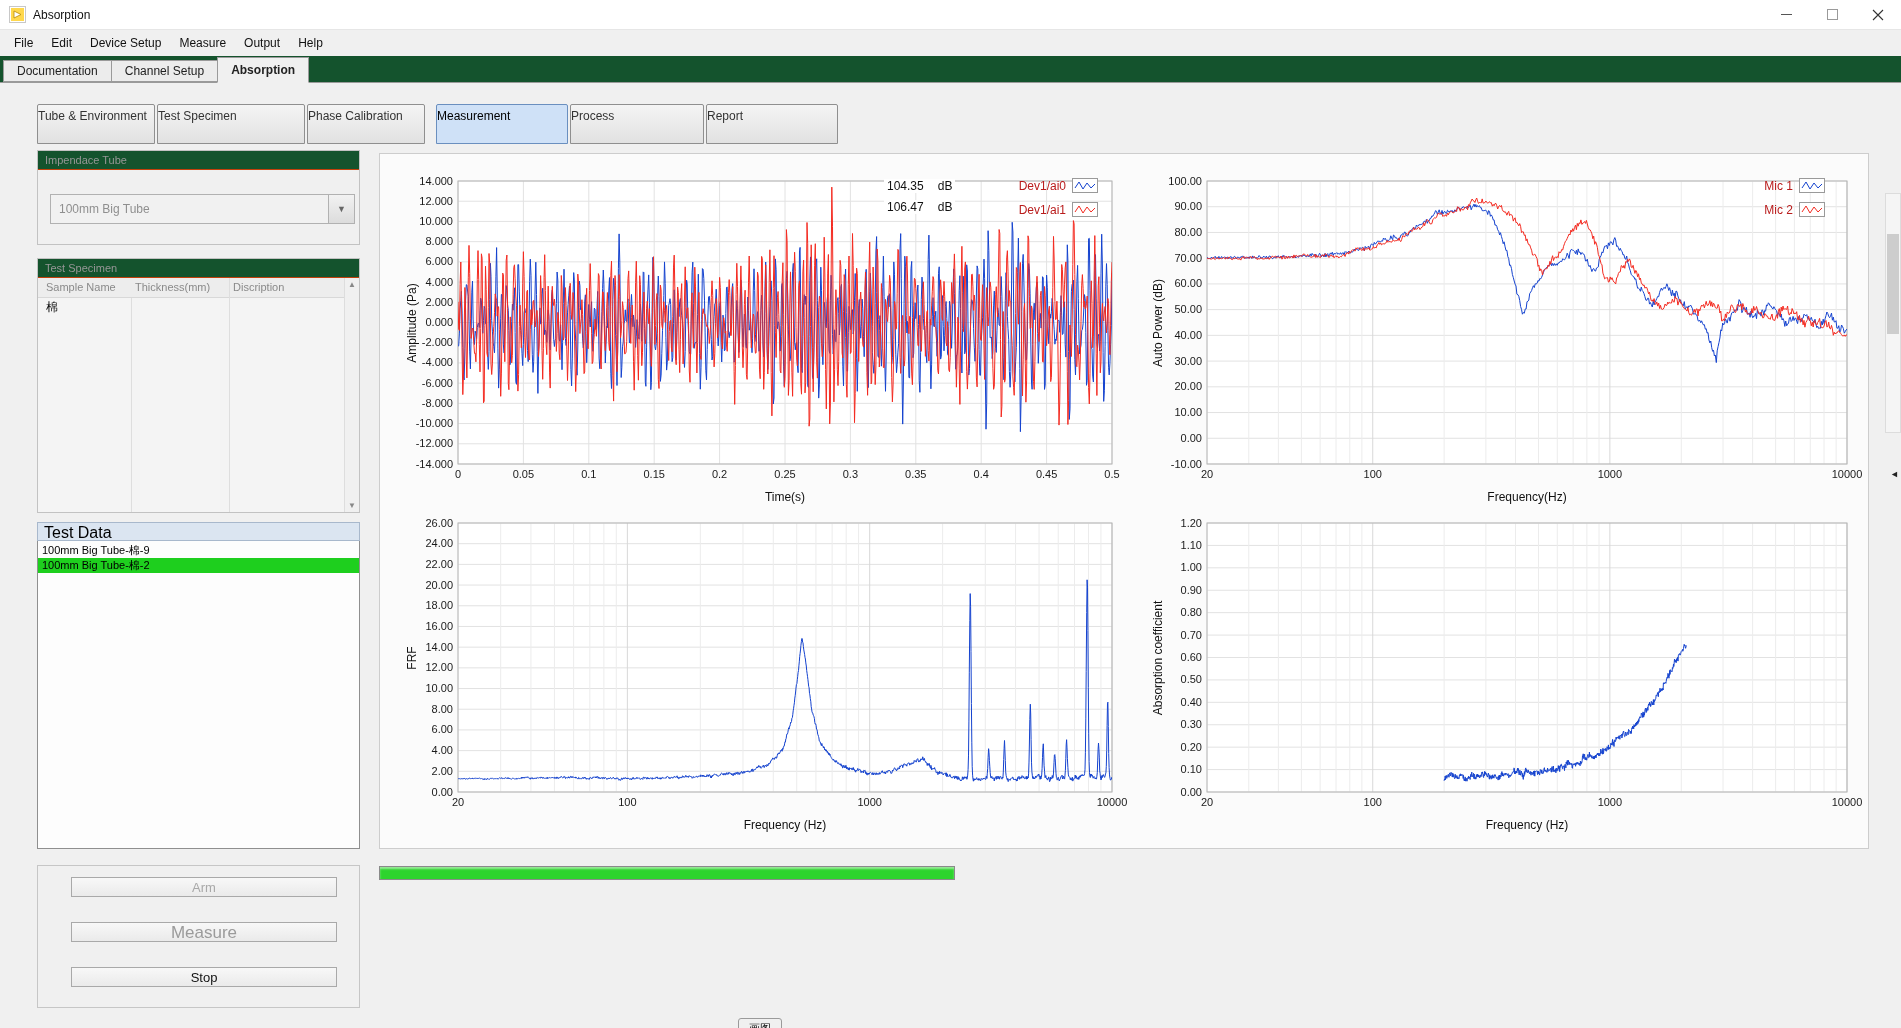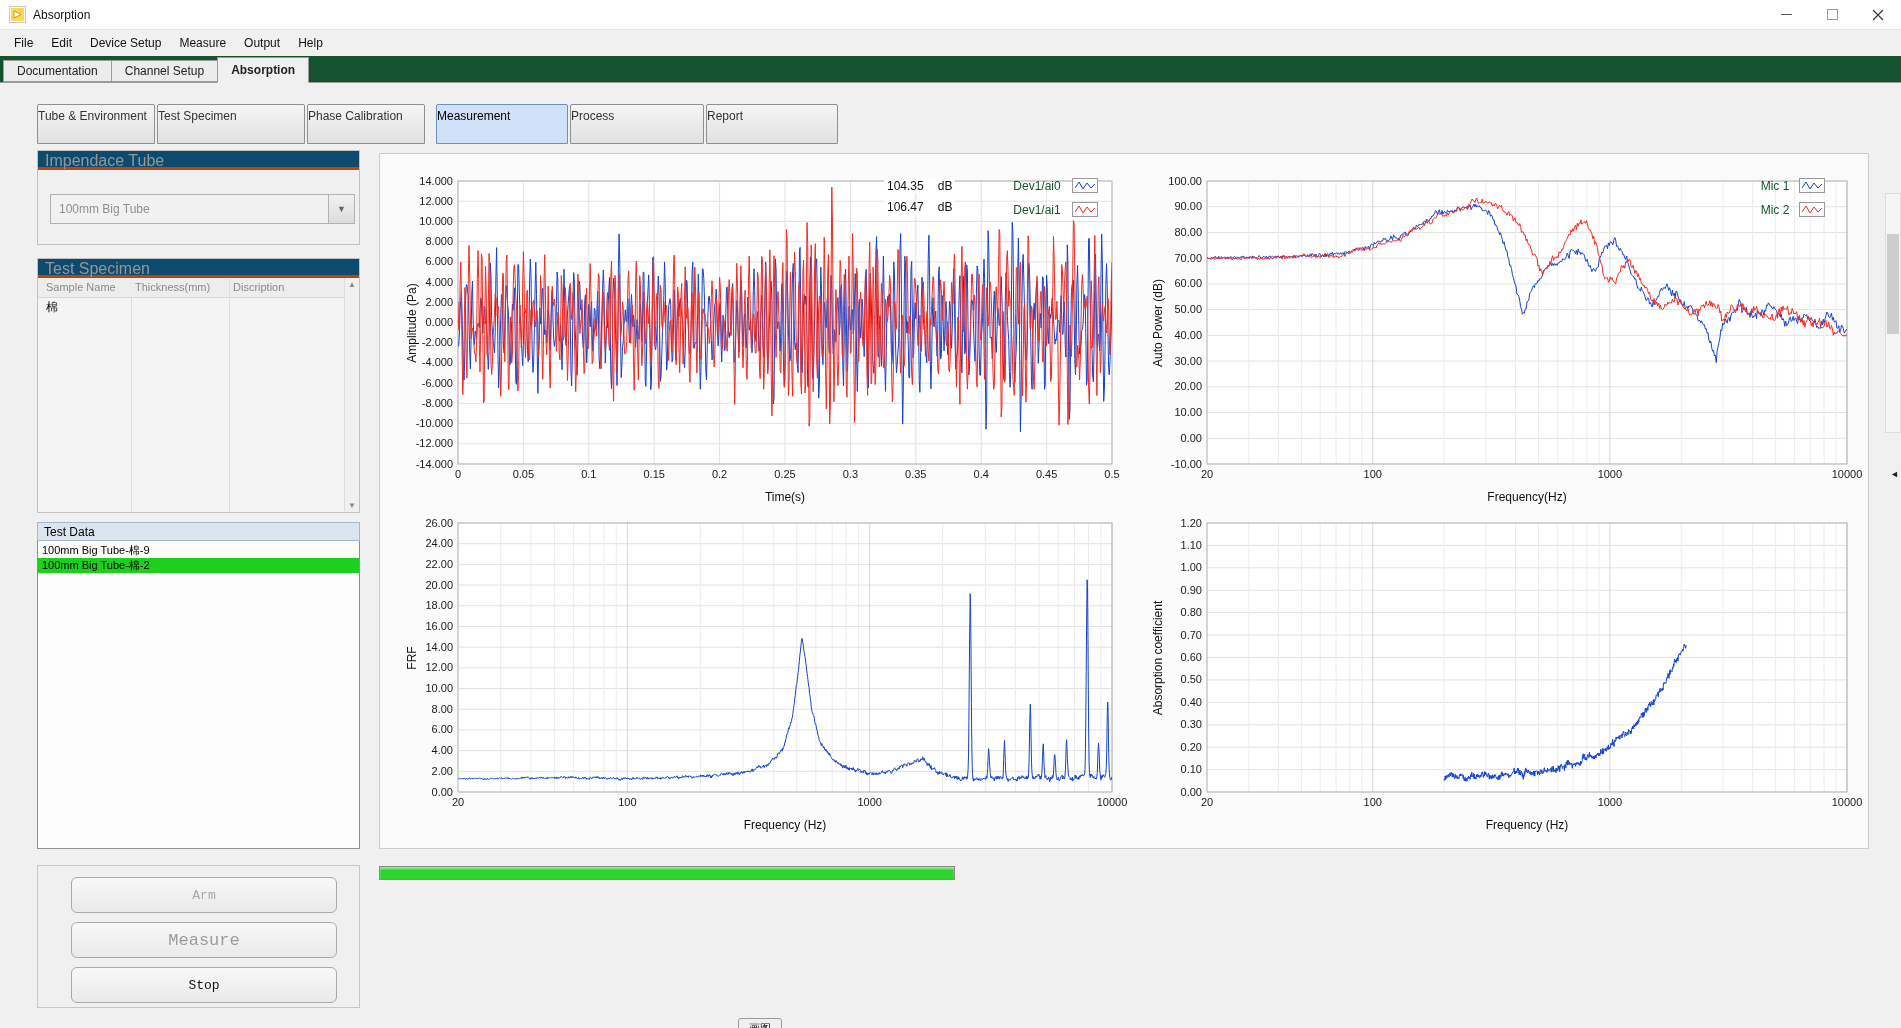--- a/index.html
+++ b/index.html
@@ -33,22 +33,22 @@
 #page{position:absolute;top:83px;left:0;width:100%;height:945px;background:#f0f0f0}
 
 
 #tabstrip2{position:absolute;left:37px;top:21px;height:24px;display:flex;gap:2px}
 .tab2{height:40px;line-height:22px;text-align:left;border:1px solid #8f8f8f;
       border-radius:2px 2px 0 0;background:linear-gradient(#f4f4f4,#e1e1e1);font-size:12px;color:#333}
 .tab2.active{background:#cfe1f7;border-color:#6a8fbf;color:#000}
 
 
 .group{position:absolute;left:37px;width:323px;border:1px solid #c2c2c2;background:#f0f0f0}
-.group-header{height:19px;line-height:19px;padding-left:7px;background:#0c4a6e;
-              border-bottom:3px solid #c2410c;font-size:16px}
+.group-header{height:19px;line-height:19px;padding-left:7px;background:#14532d;
+              border-bottom:1px solid #c2410c;font-size:11px}
 .disabled-text{color:#969696}
 #grp-tube{top:67px;height:95px}
 .dropdown{position:absolute;left:12px;top:43px;width:305px;height:30px;background:#f1f1f1;border:1px solid #b1b1b1}
 .dd-value{position:absolute;left:8px;top:0;line-height:28px;font-size:12px;color:#8f8f8f}
 .dd-arrow{position:absolute;right:0;top:0;width:26px;height:28px;border-left:1px solid #b1b1b1;
           background:linear-gradient(#f2f2f2,#dcdcdc);color:#666;font-size:9px;text-align:center;line-height:28px}
 
 #grp-specimen{top:175px;height:255px}
 #spec-table{position:absolute;left:0;top:19px;right:0;bottom:0;background:#f4f4f4}
 #spec-table::before{content:'';position:absolute;left:93px;top:0;bottom:0;width:1px;background:#dedede}
@@ -56,40 +56,40 @@
 .spec-head{position:absolute;left:0;top:0;width:100%;height:20px;background:#ededed;border-bottom:1px solid #d8d8d8}
 .spec-head span{position:absolute;top:3px;font-size:11px;color:#8a8a8a}
 .spec-body{position:absolute;left:0;top:20px;right:15px;bottom:0}
 .spec-row{position:relative;height:17px}
 .spec-row span{position:absolute;top:1px;font-size:12px;color:#111}
 .spec-scroll{position:absolute;right:0;top:0;width:15px;bottom:0;background:#f0f0f0;border-left:1px solid #ddd;z-index:2}
 .sc-up{position:absolute;top:2px;left:3px;font-size:8px;color:#888}
 .sc-dn{position:absolute;bottom:2px;left:3px;font-size:8px;color:#888}
 
 #testdata-header{position:absolute;left:37px;top:439px;width:323px;height:19px;line-height:19px;
-                 padding-left:6px;background:#dbe5f1;border:1px solid #a8b8cc;font-size:12px;color:#000}
+                 padding-left:6px;background:#dbe5f1;border:1px solid #a8b8cc;font-size:16px;color:#000}
 #testdata-list{position:absolute;left:37px;top:458px;width:323px;height:308px;background:#fdfdfd;
                border:1px solid #8f8f8f;border-top:none;padding-top:2px}
 .td-item{height:15px;line-height:15px;padding-left:4px;font-size:11px;color:#000;white-space:nowrap;overflow:hidden}
 
 #btn-panel{position:absolute;left:37px;top:782px;width:323px;height:143px;border:1px solid #c6c6c6;background:#f0f0f0}
-.ctl-btn{position:absolute;left:33px;width:266px;height:36px;background:linear-gradient(#f8f8f8,#eaeaea);
-         border:1px solid #a9a9a9;border-radius:6px;font-family:Liberation Mono, monospace;font-size:13px;color:#111}
+.ctl-btn{position:absolute;left:33px;width:266px;height:20px;background:linear-gradient(#f8f8f8,#eaeaea);
+         border:1px solid #a9a9a9;border-radius:0;font-family:Liberation Sans, sans-serif;font-size:13px;color:#111}
 #btn-arm{top:11px;color:#a8a8a8}
 #btn-measure{top:56px;font-size:17px;color:#9b9b9b}
 #btn-stop{top:101px}
 
 
 #main-panel{position:absolute;left:379px;top:70px;width:1490px;height:696px;background:#fbfbfb;border:1px solid #cdcdcd}
 .chart{position:absolute}
 .xlabel{position:absolute;transform:translateX(-50%);font-size:12px;color:#111;white-space:nowrap}
 .ylabel{position:absolute;transform:translate(-50%,-50%) rotate(-90deg);font-size:12px;color:#111;white-space:nowrap}
 .legend{position:absolute}
 .lg-row{display:flex;align-items:center;gap:6px;margin-bottom:9px}
-.lg-label{font-size:12px;text-align:center;color:#14532d}
+.lg-label{font-size:12px;text-align:right;color:#b91c1c}
 .lg-icon{width:26px;height:15px;border:1px solid #9a9a9a;background:#fff;display:inline-block}
 .readouts{position:absolute}
 .ro-row{display:flex;gap:14px;background:#fff;padding:0 3px;margin-bottom:7px;font-size:12px;width:fit-content;color:#111}
 
 #progress{position:absolute;left:379px;top:783px;width:576px;height:14px;border:1px solid #8a8a8a;background:#e8e8e8}
 #progress-fill{height:100%;box-shadow:inset 0 2px 2px rgba(255,255,255,.5)}
 
 #right-scroll{position:absolute;right:0;top:110px;width:16px;height:240px;background:#f5f5f5;border:1px solid #dcdcdc}
 #right-scroll .thumb{position:absolute;left:1px;right:1px;top:40px;height:100px;background:#cdcdcd}
 #pane-arrow{position:absolute;right:2px;top:386px;font-size:9px;color:#222}

